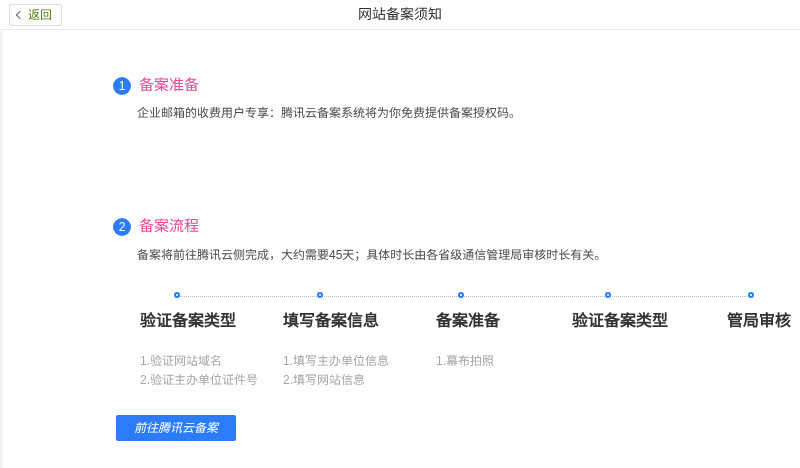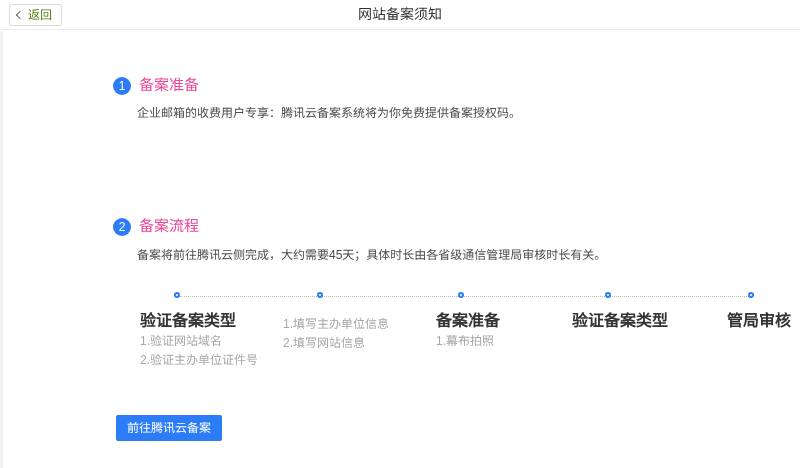--- a/index.html
+++ b/index.html
@@ -122,41 +122,42 @@
   .col-4 { left: 572px; }
   .col-5 { left: 727px; }
   .step-label {
     font-size: 16px;
     font-weight: bold;
     color: #333333;
     line-height: 17px;
   }
   .step-items {
     list-style: none;
-    margin-top: 3px;
+    margin-top: 23px;
   }
   .step-items li {
     font-size: 12px;
     color: #a6a6a6;
     line-height: 19px;
   }
   
   .cta-btn {
     position: absolute;
     left: 116px; top: 415px;
     height: 26px;
-    padding: 0 11px;
+    padding: 0 18px;
     background: #2b7cf6;
     border: none;
     border-radius: 2px;
     color: #ffffff;
     font-size: 12px;
     line-height: 26px;
     cursor: pointer;
     font-family: "Liberation Sans", sans-serif;
+    font-style: italic;
   }
 </style>
 </head>
 <body>
 
 <div class="page">
 
   <div class="header">
     <div class="page-title">网站备案须知</div>
   </div>
@@ -183,20 +184,21 @@
   <span class="step-dot dot-5"></span>
 
   <div class="step-col col-1">
     <div class="step-label">验证备案类型</div>
     <ul class="step-items">
       <li>1.验证网站域名</li>
       <li>2.验证主办单位证件号</li>
     </ul>
   </div>
   <div class="step-col col-2">
+    <div class="step-label">填写备案信息</div>
     <ul class="step-items">
       <li>1.填写主办单位信息</li>
       <li>2.填写网站信息</li>
     </ul>
   </div>
   <div class="step-col col-3">
     <div class="step-label">备案准备</div>
     <ul class="step-items">
       <li>1.幕布拍照</li>
     </ul>

